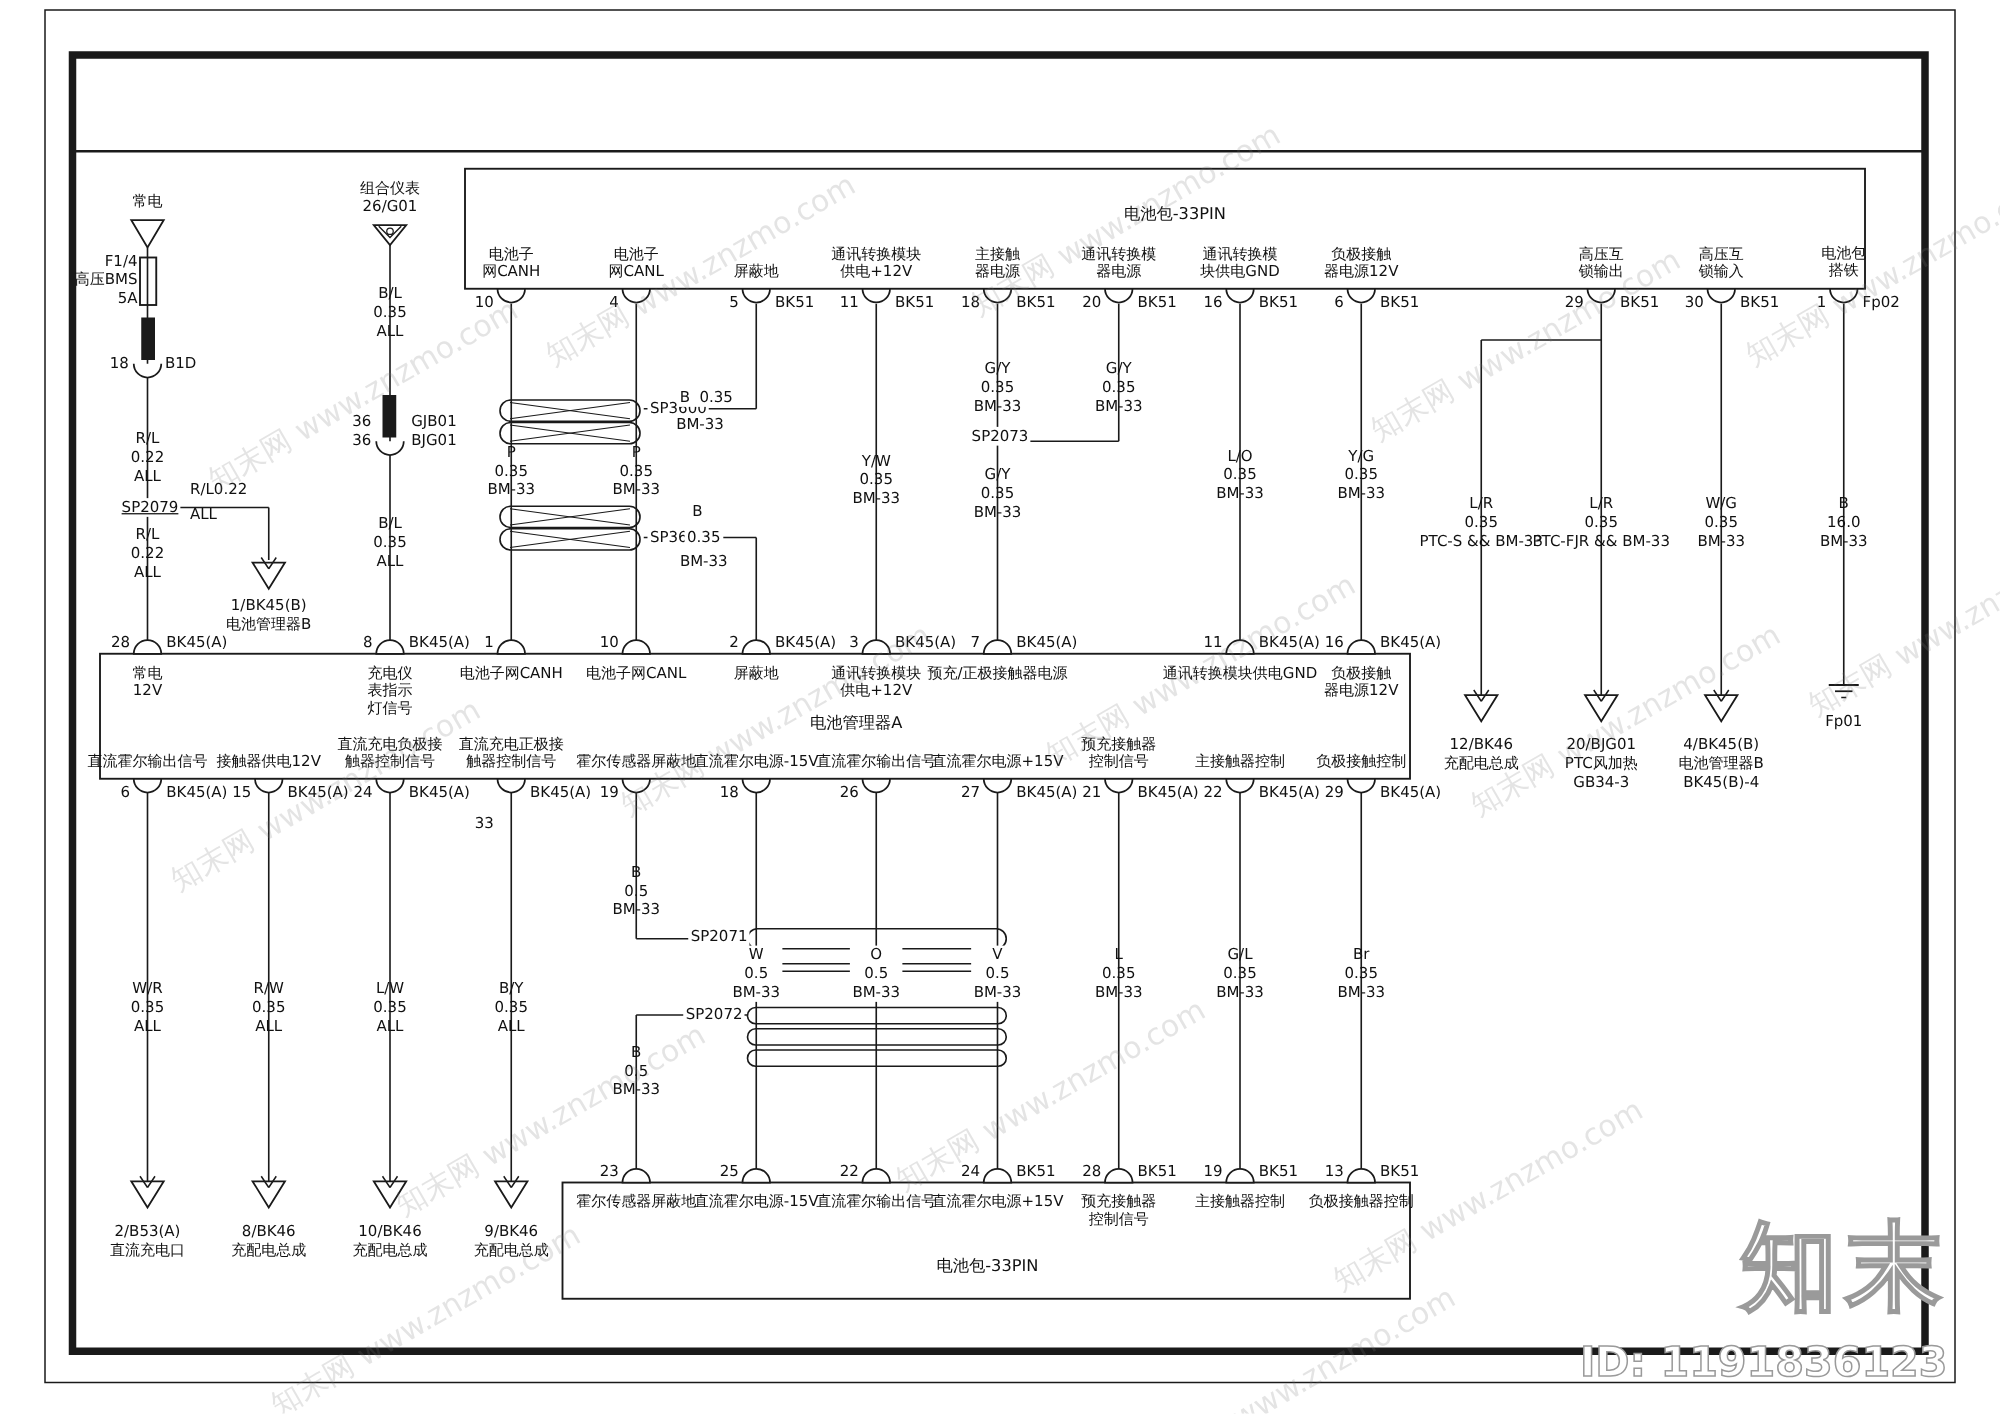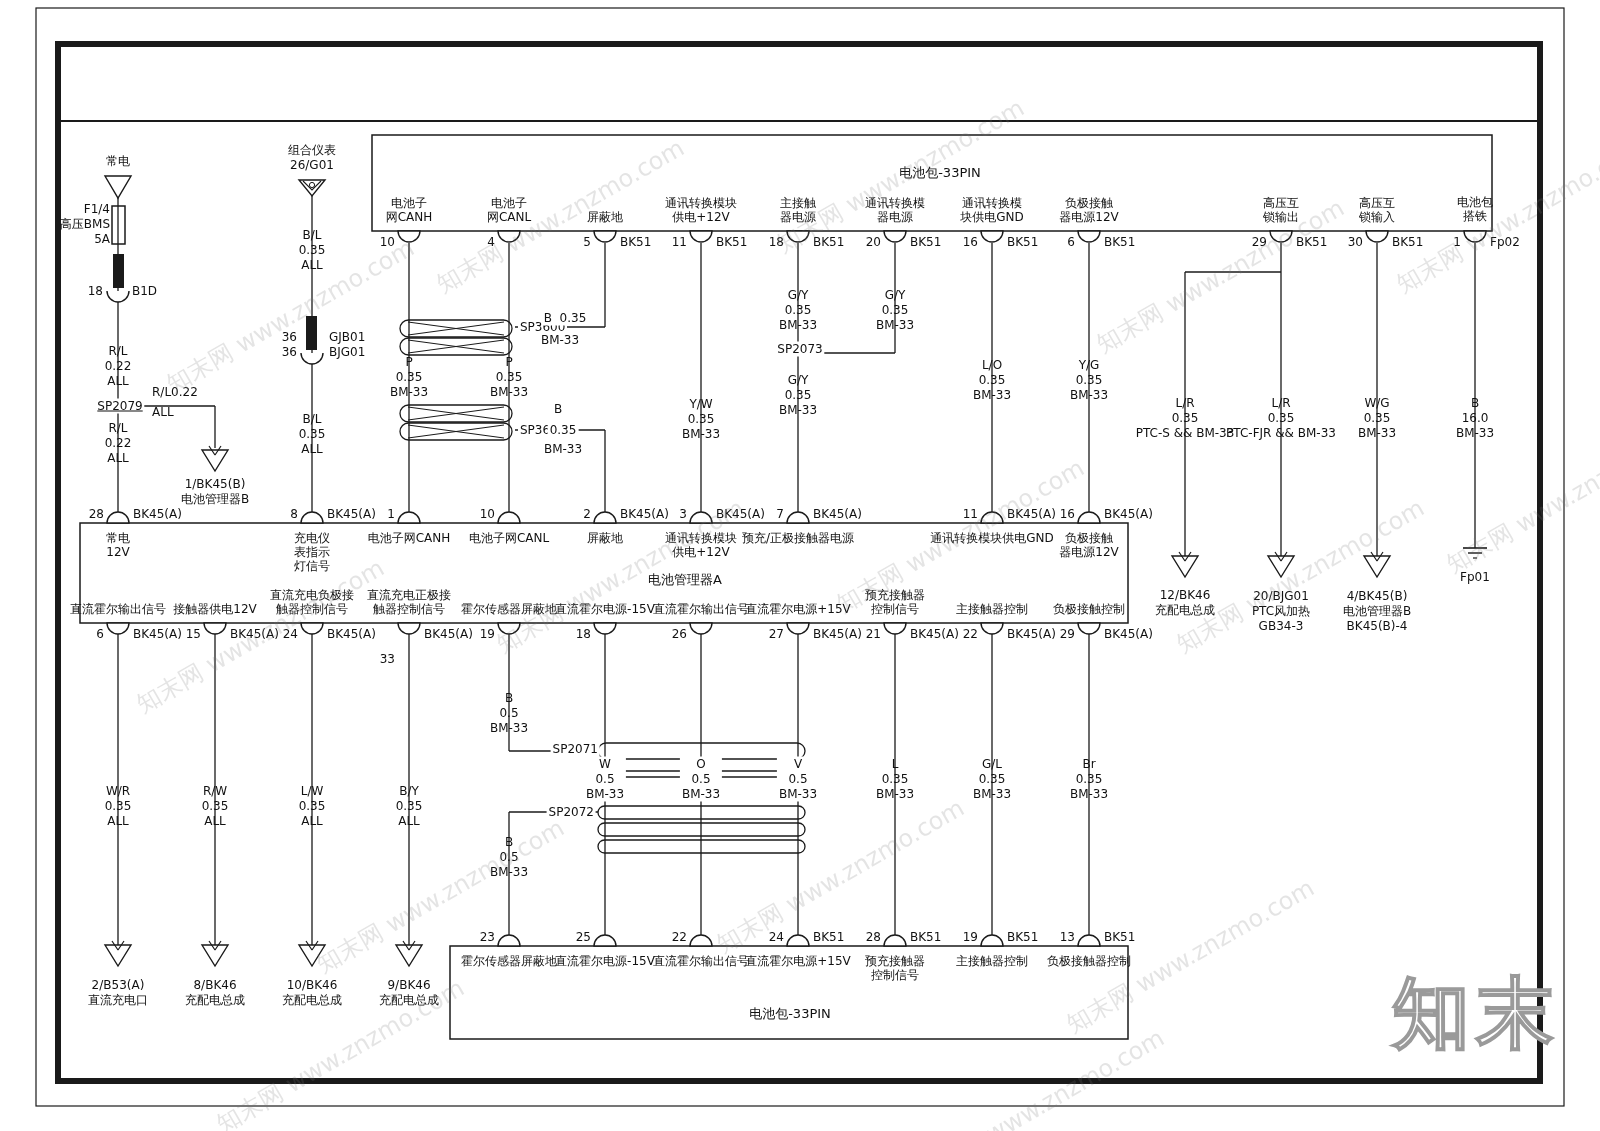--- a/index.html
+++ b/index.html
@@ -152,20 +152,21 @@
       <path d="M690,946 A11 11 0 0 1 712,946 Z" fill="#fff" stroke="#1a1a1a" stroke-width="1.4"></path>
       <path d="M787,946 A11 11 0 0 1 809,946 Z" fill="#fff" stroke="#1a1a1a" stroke-width="1.4"></path>
       <path d="M884,946 A11 11 0 0 1 906,946 Z" fill="#fff" stroke="#1a1a1a" stroke-width="1.4"></path>
       <path d="M981,946 A11 11 0 0 1 1003,946 Z" fill="#fff" stroke="#1a1a1a" stroke-width="1.4"></path>
       <path d="M1078,946 A11 11 0 0 1 1100,946 Z" fill="#fff" stroke="#1a1a1a" stroke-width="1.4"></path>
     </svg>
   <div class="boxlabel" style="left:940px;top:172px;transform:translate(-50%,-50%);">电池包-33PIN</div>
   <div class="boxlabel" style="left:648px;top:579px;transform:translate(0,-50%);">电池管理器A</div>
   <div class="boxlabel" style="left:790px;top:1013px;transform:translate(-50%,-50%);">电池包-33PIN</div>
   <div id="logo">知末</div>
+  <div id="idtag">ID: 1191836123</div>
 <div class="lbl" style="left: 118px; top: 161px;">常电</div>
     <div class="lbl r" style="left: 110px; top: 224px;">F1/4
 高压BMS
 5A</div>
     <div class="lbl r" style="left: 103px; top: 291px;">18</div>
     <div class="lbl l" style="left: 132px; top: 291px;">B1D</div>
     <div class="lbl" style="left: 118px; top: 366px;">R/L
 0.22
 ALL</div>
     <div class="lbl bg" style="left: 120px; top: 406px; text-decoration: underline;">SP2079</div>
@@ -194,21 +195,21 @@
     <div class="lbl" style="left: 509px; top: 377px;">P
 0.35
 BM-33</div>
     <div class="lbl l bg" style="left: 518px; top: 327px;">SP3600</div>
     <div class="lbl bg" style="left: 565px; top: 318px;">B  0.35</div>
     <div class="lbl" style="left: 560px; top: 340px;">BM-33</div>
     <div class="lbl l bg" style="left: 518px; top: 430px;">SP3601</div>
     <div class="lbl" style="left: 558px; top: 409px;">B</div>
     <div class="lbl bg" style="left: 563px; top: 430px;">0.35</div>
     <div class="lbl" style="left: 563px; top: 449px;">BM-33</div>
-    <div class="lbl" style="left: 701px; top: 384px; margin-top: 35px;">Y/W
+    <div class="lbl" style="left: 701px; top: 384px;">Y/W
 0.35
 BM-33</div>
     <div class="lbl" style="left: 798px; top: 310px;">G/Y
 0.35
 BM-33</div>
     <div class="lbl" style="left: 895px; top: 310px;">G/Y
 0.35
 BM-33</div>
     <div class="lbl bg" style="left: 800px; top: 349px;">SP2073</div>
     <div class="lbl" style="left: 798px; top: 395px;">G/Y

